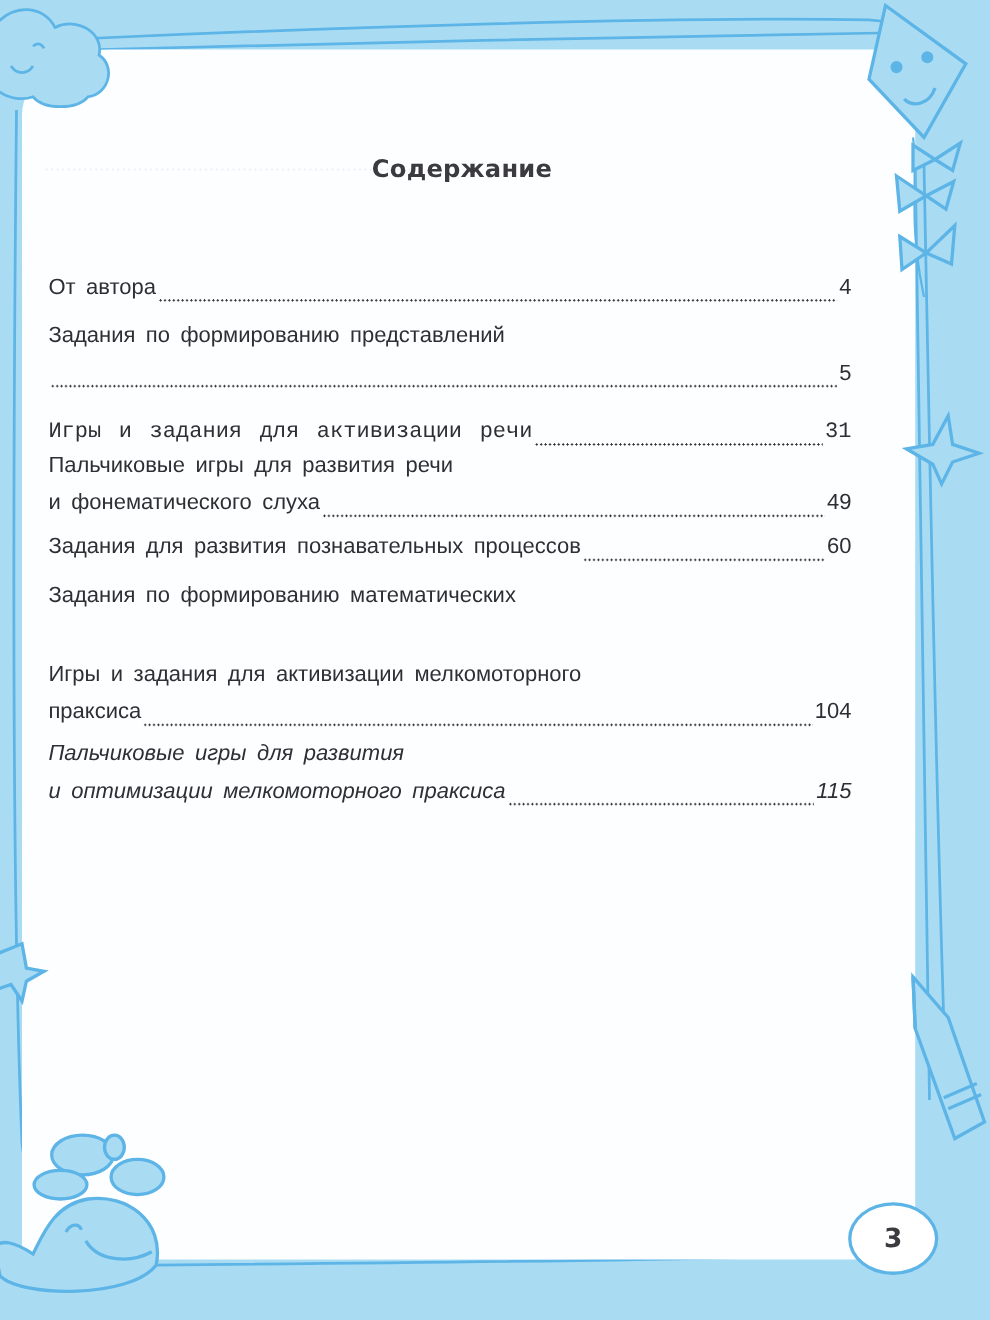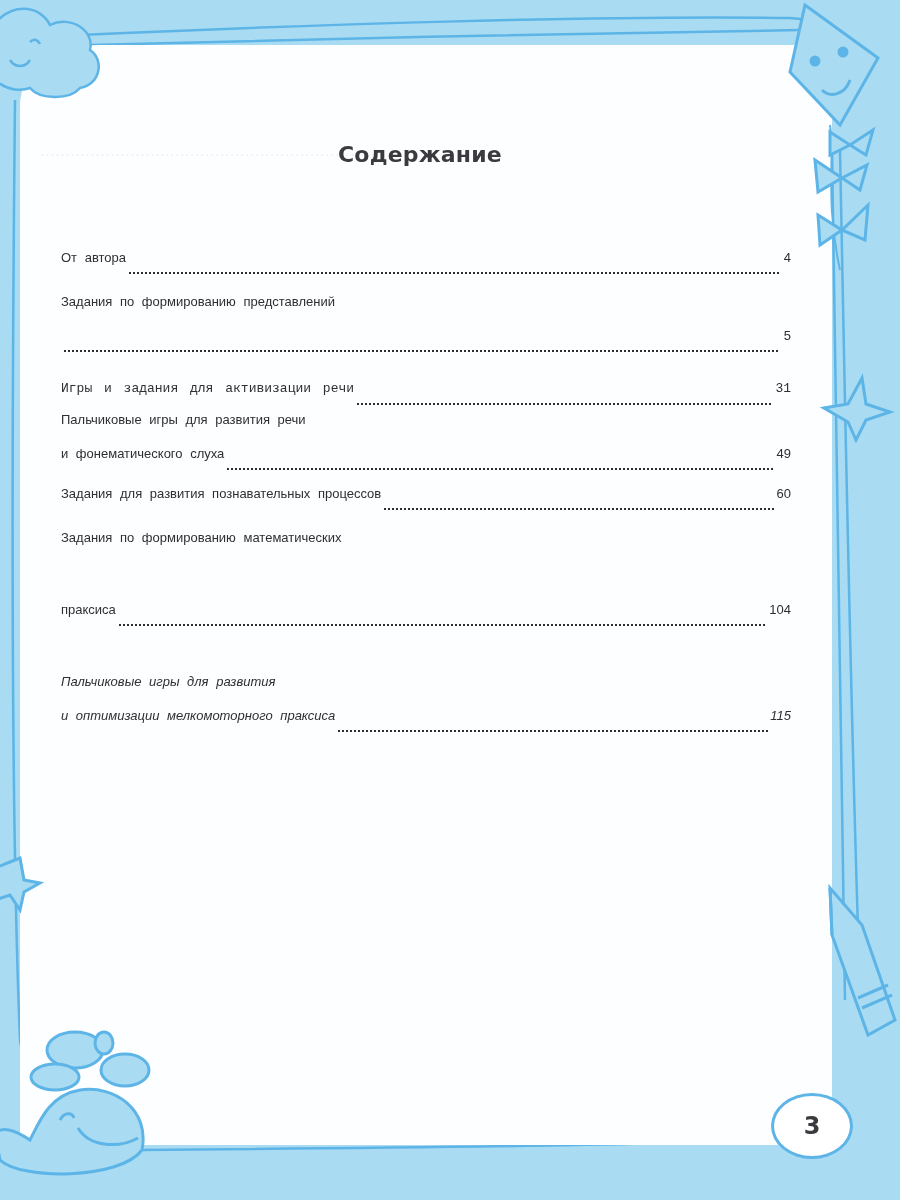--- a/index.html
+++ b/index.html
@@ -17,21 +17,21 @@
   .ghost {
     position:absolute; color:#e8eef2; font-size:15px; line-height:28px;
     left:40px; width:760px; white-space:nowrap; overflow:hidden;
   }
   .title {
     position:absolute; left:0; width:840px; top:142px; text-align:center;
     font-family:"DejaVu Sans", sans-serif; font-weight:bold; font-size:22px;
     color:#3b3a3e; letter-spacing:0.2px;
   }
   .toc { position:absolute; left:44px; top:250px; width:730px; }
-  .entry { position:absolute; left:0; width:730px; color:#2f2f33; font-size:13px;margin-left:17px; }
+  .entry { position:absolute; left:0; width:730px; color:#2f2f33; font-size:20px; }
   .line { display:flex; align-items:baseline; height:34px; white-space:nowrap; }
   .text { word-spacing:4px; }
   .dots {
     flex:1; margin:0 2px 0 2px; height:4px; align-self:flex-end; margin-bottom:9px;
     background-image:radial-gradient(circle, #2f2f33 0.9px, transparent 1.1px);
     background-size:4px 4px; background-repeat:repeat-x;
   }
   .page-num { min-width:10px; text-align:right; }
   .pagenum-badge {
     position:absolute; left:771px; top:1093px; width:76px; height:60px;
@@ -153,20 +153,23 @@
   </div>
 
   <div class="entry" style="top:280px;">
     <div class="line">
         <span class="text">Задания по формированию математических</span>
       </div>
   </div>
 
   <div class="entry" style="top:352px;">
     <div class="line">
+        <span class="text">Игры и задания для активизации мелкомоторного</span>
+      </div>
+    <div class="line">
       <span class="text">праксиса</span>
       <span class="dots"></span>
       <span class="page-num">104</span>
     </div>
   </div>
 
   <div class="entry" style="top:424px;font-style:italic;">
     <div class="line">
         <span class="text">Пальчиковые игры для развития</span>
       </div>

